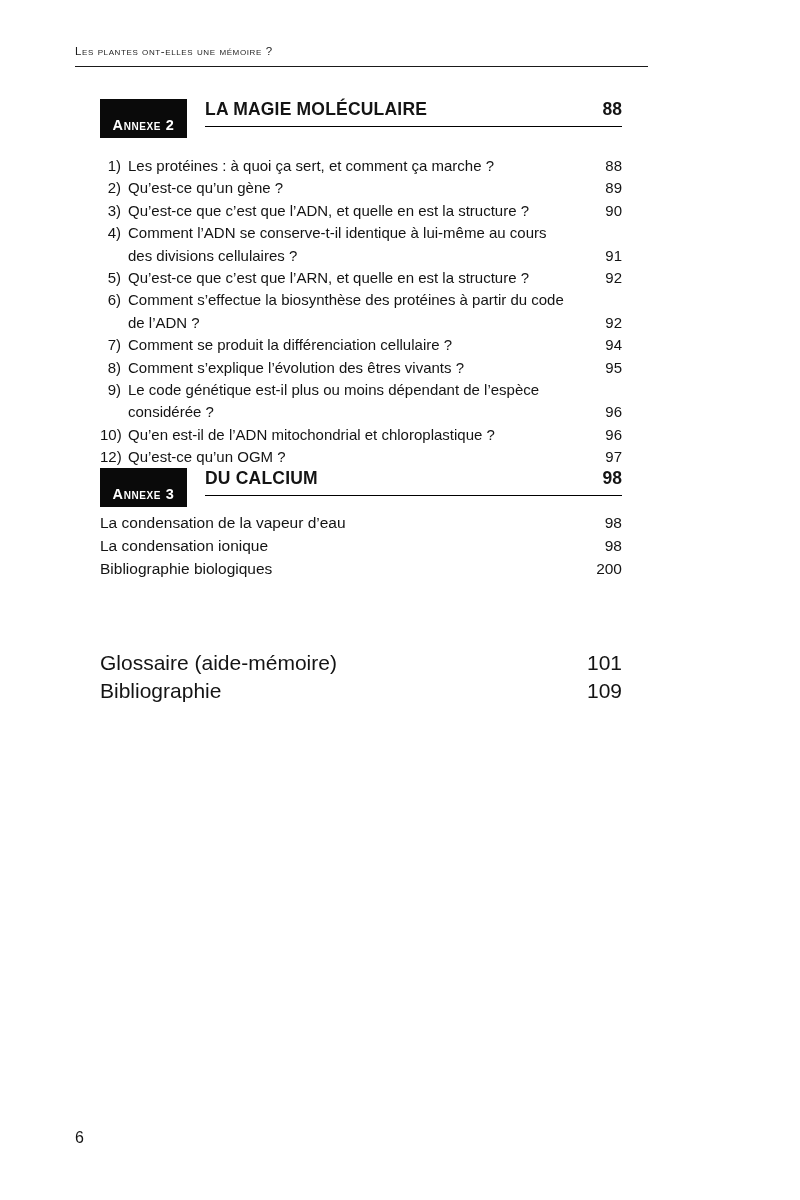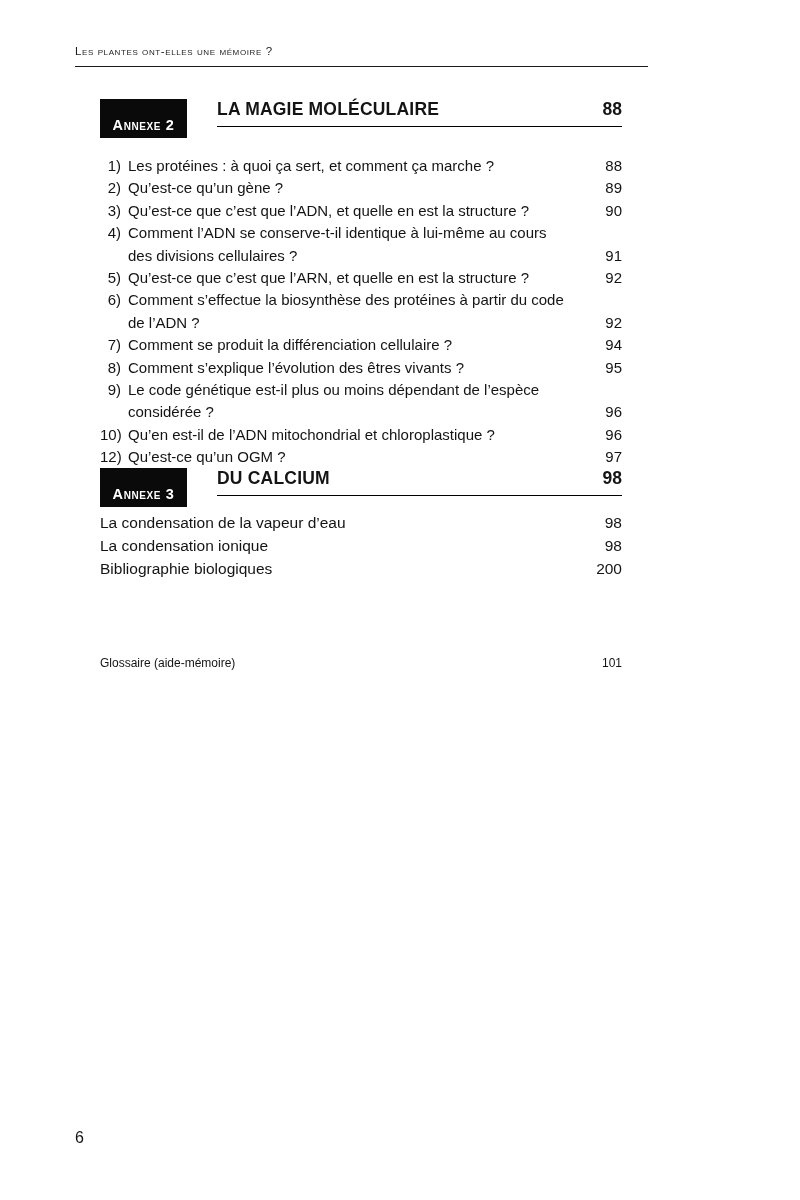--- a/index.html
+++ b/index.html
@@ -46,21 +46,21 @@
     color: #ffffff;
     font-variant: small-caps;
     font-weight: bold;
     font-size: 14.5px;
     letter-spacing: 0.6px;
     line-height: 17px;
     padding: 18px 11px 4px 11px;
     min-width: 87px;
     text-align: center;
   }
-  .head-main { flex: 1; margin-left: 30px; }
+  .head-main { flex: 1; margin-left: 18px; }
   .title-row {
     display: flex;
     justify-content: space-between;
     align-items: baseline;
   }
   .title-row.underlined {
     border-bottom: 1px solid #000000;
     padding-bottom: 6px;
   }
   .section-title {
@@ -80,21 +80,21 @@
   .toc-page { flex: none; width: 46px; text-align: right; align-self: flex-end; }
 
   .section-annexe3 .toc-list { margin-top: 4px; font-size: 15.5px; line-height: 23px; }
 
   
   .backmatter {
     position: absolute;
     left: 100px;
     right: 100px;
     top: 649px;
-    font-size: 12px;
+    font-size: 21px;
     line-height: 28px;
   }
 
   
   .folio {
     position: absolute;
     left: 75px;
     bottom: 53px;
     font-size: 16px;
     color: #141414;
@@ -204,17 +204,21 @@
         <span class="toc-page">200</span>
       </div>
     </div>
   </section>
 
   <section class="backmatter">
     <div class="toc-row">
       <span class="toc-label">Glossaire (aide-mémoire)</span>
       <span class="toc-page">101</span>
     </div>
+    <div class="toc-row">
+      <span class="toc-label">Bibliographie</span>
+      <span class="toc-page">109</span>
+    </div>
   </section>
 
   <div class="folio">6</div>
 
 </div>
 
 </body></html>

